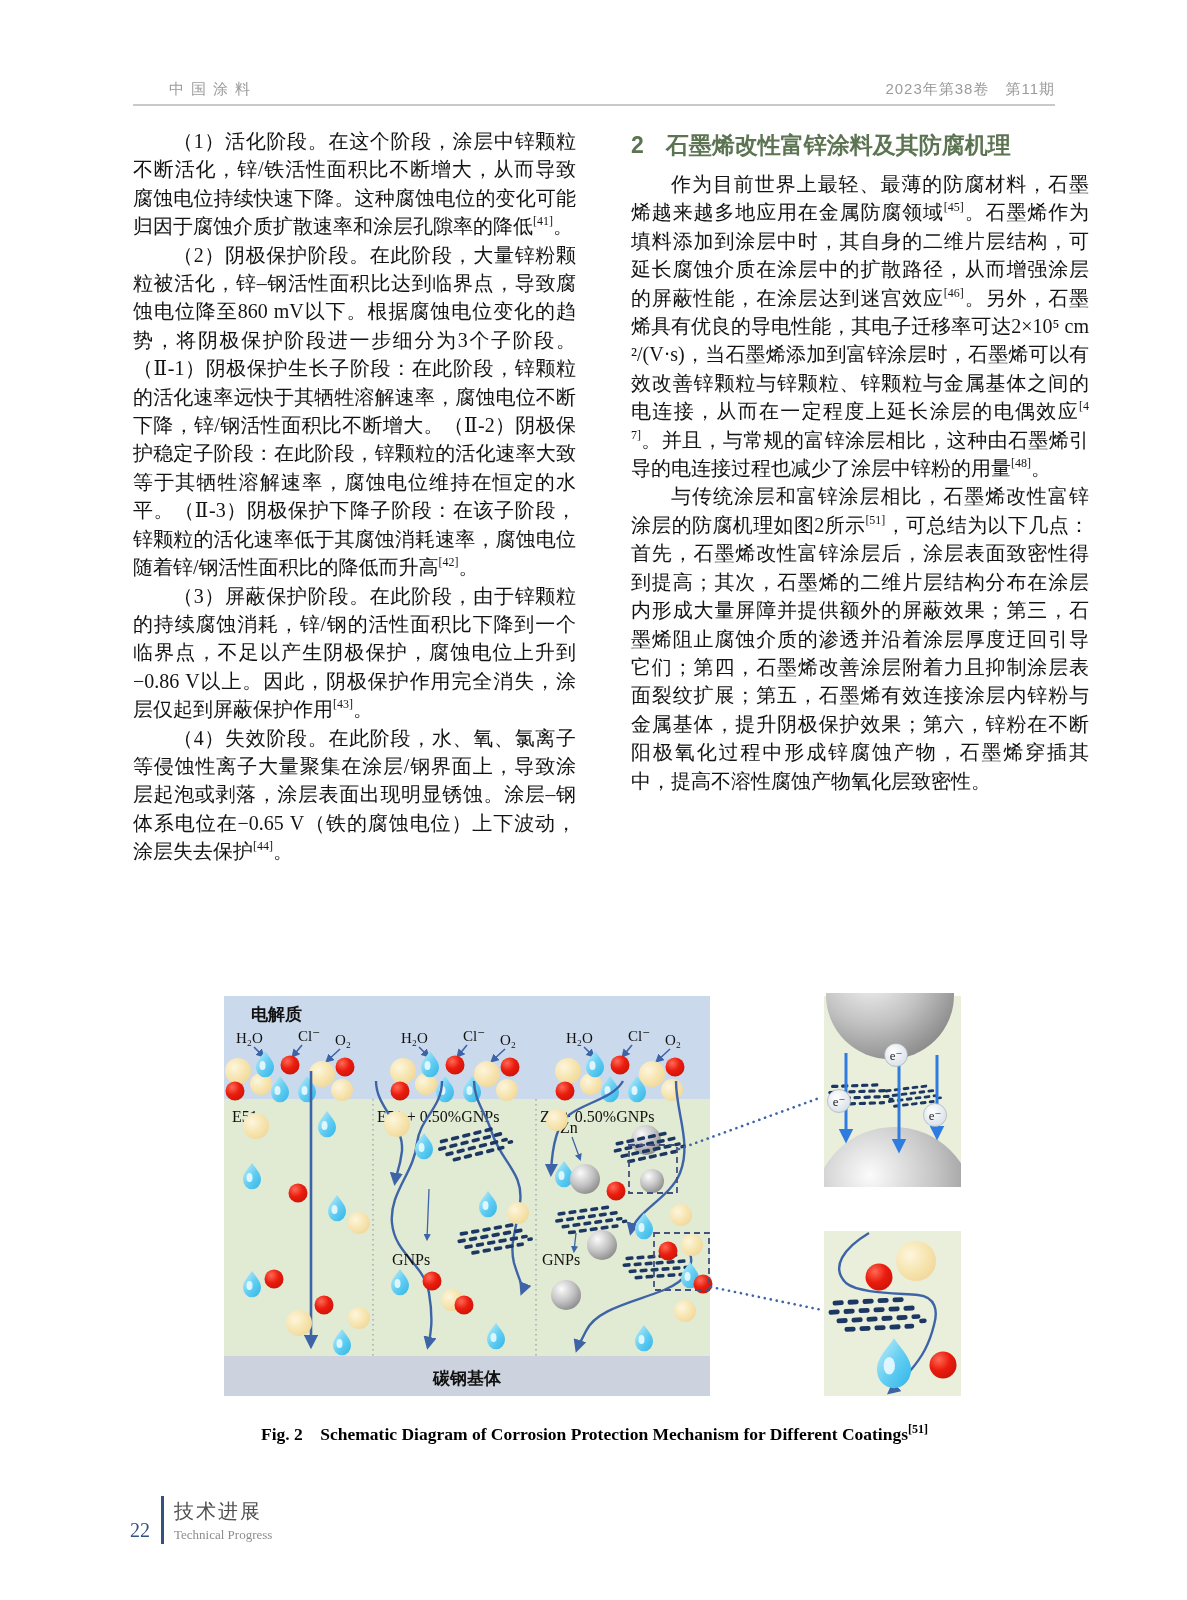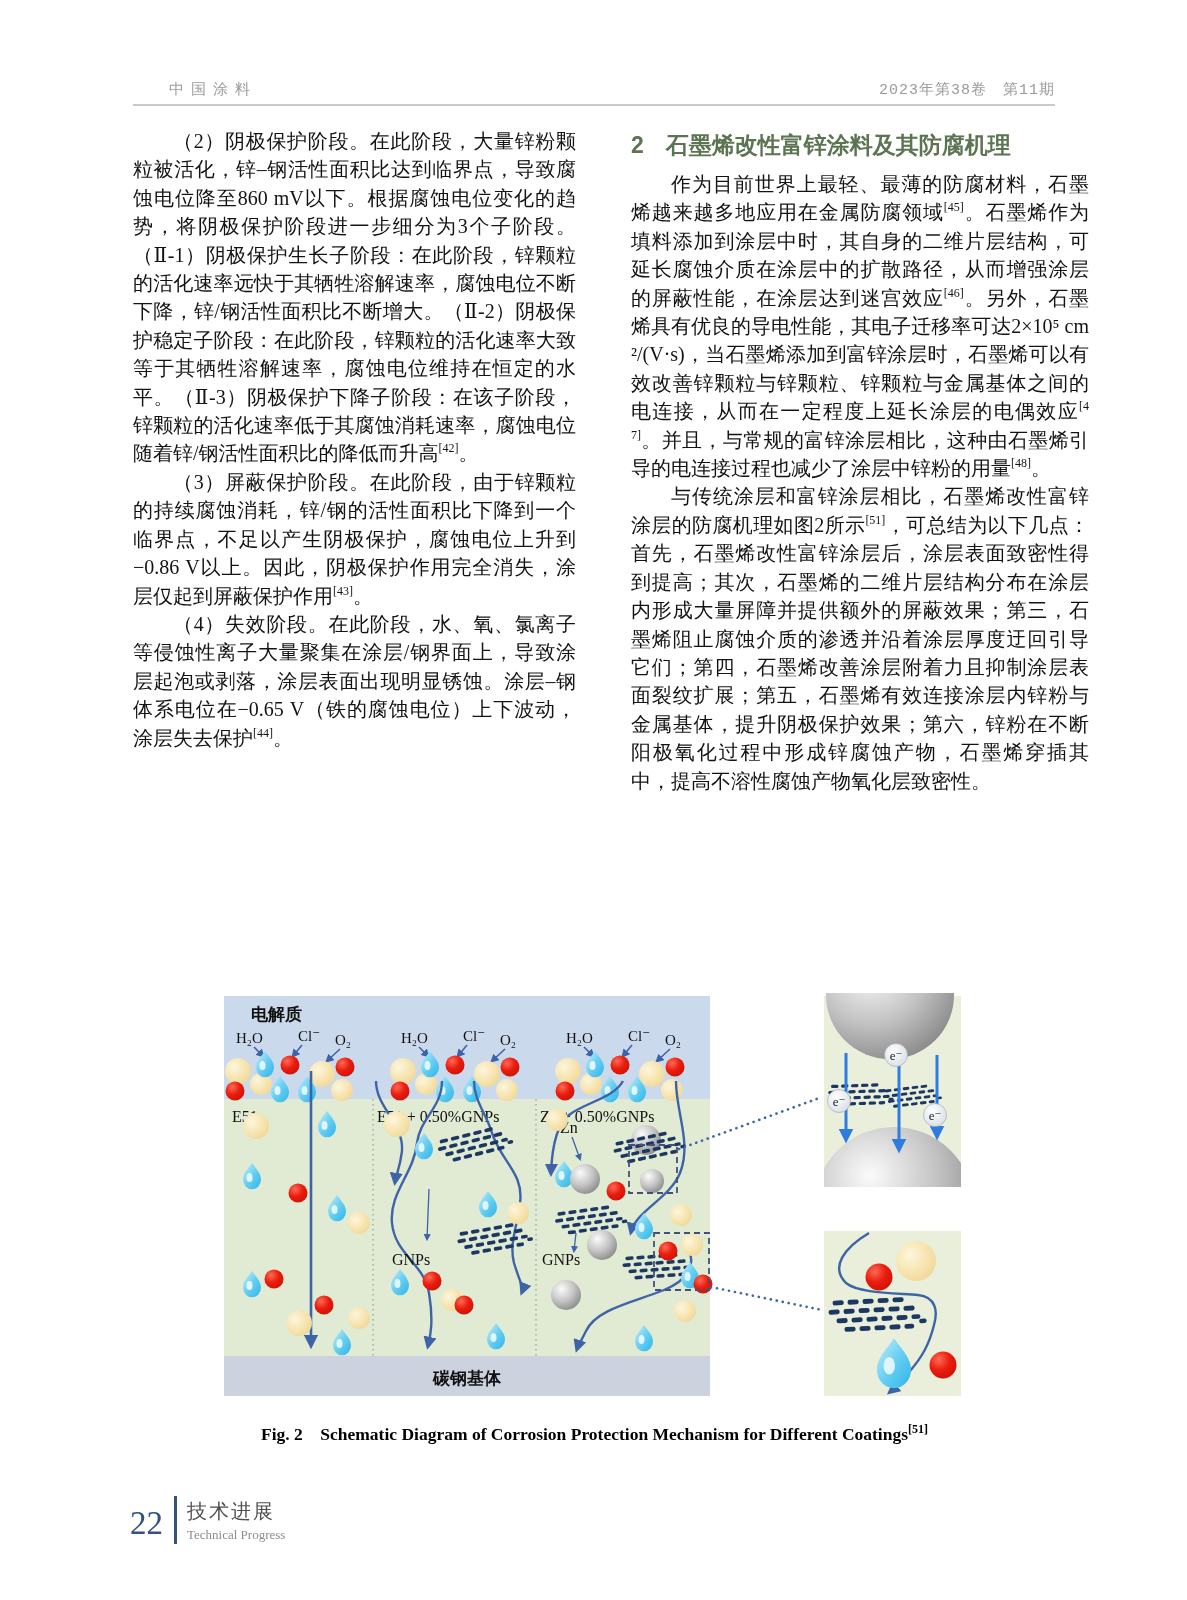--- a/index.html
+++ b/index.html
@@ -3,21 +3,21 @@
 <meta charset="utf-8">
 <style>
   html,body{margin:0;padding:0;}
   body{width:1187px;height:1600px;position:relative;background:#ffffff;
        font-family:"Liberation Serif","DejaVu Serif",serif;color:#111;}
   
   .page-header{position:absolute;left:133px;right:132px;top:74px;height:30px;
        border-bottom:2px solid #c9c9c9;color:#9b9b9b;font-size:15px;
        font-family:"Liberation Sans","DejaVu Sans",sans-serif;}
   .journal{position:absolute;left:0;top:6px;letter-spacing:7px;margin-left:36px;}
-  .issue{position:absolute;right:0;top:6px;letter-spacing:1px;font-family:Liberation Mono, monospace;}
+  .issue{position:absolute;right:0;top:6px;letter-spacing:1px;}
   
   .col{position:absolute;top:127px;font-size:20px;line-height:28.4px;
        text-align:justify;color:#131313;}
   .col-left{left:133px;width:443px;}
   .col-right{left:631px;width:458px;}
   .para{margin:0;text-indent:2em;word-break:break-all;}
   .para.noindent{text-indent:0;}
   sup{font-size:12px;line-height:0;}
   h2.section{margin:0 0 7px 0;font-family:"Liberation Sans","DejaVu Sans",sans-serif;
        font-size:23px;line-height:36px;color:#5c7452;font-weight:bold;text-indent:0;
@@ -29,35 +29,36 @@
   .figL{font-family:"Liberation Serif","DejaVu Serif",serif;font-size:16px;fill:#111;}
   .figB{font-family:"Liberation Sans","DejaVu Sans",sans-serif;font-weight:bold;
         font-size:17px;fill:#111;}
   .figE{font-family:"Liberation Serif","DejaVu Serif",serif;font-size:13px;fill:#222;}
   
   .caption{position:absolute;left:133px;width:923px;top:1416px;text-align:center;color:#000;}
   .cap-cn{font-family:"Liberation Sans","DejaVu Sans",sans-serif;font-weight:bold;font-size:17px;}
   .cap-en{font-family:"Liberation Serif","DejaVu Serif",serif;font-weight:bold;font-size:17.5px;margin-top:6px;}
   
   .page-footer{position:absolute;left:130px;top:1496px;display:flex;align-items:center;}
-  .pagenum{font-size:33px;color:#33527d;margin-right:11px;align-self:flex-end;margin-bottom:2px;}
+  .pagenum{font-size:20px;color:#33527d;margin-right:11px;align-self:flex-end;margin-bottom:2px;}
   .fbar{width:3px;height:48px;background:#33527d;margin-right:10px;}
   .fcn{display:block;font-family:"Liberation Sans","DejaVu Sans",sans-serif;font-weight:normal;
        font-size:20px;color:#4f4f4f;letter-spacing:2px;}
   .fen{display:block;font-size:13px;color:#8d8d8d;margin-top:2px;}
 </style>
 </head>
 <body>
 
 <div class="page-header">
   <span class="journal">中国涂料</span>
   <span class="issue">2023年第38卷　第11期</span>
 </div>
 
 <div class="col col-left">
+  <p class="para">（1）活化阶段。在这个阶段，涂层中锌颗粒不断活化，锌/铁活性面积比不断增大，从而导致腐蚀电位持续快速下降。这种腐蚀电位的变化可能归因于腐蚀介质扩散速率和涂层孔隙率的降低<sup>[41]</sup>。</p>
   <p class="para">（2）阴极保护阶段。在此阶段，大量锌粉颗粒被活化，锌–钢活性面积比达到临界点，导致腐蚀电位降至860 mV以下。根据腐蚀电位变化的趋势，将阴极保护阶段进一步细分为3个子阶段。（Ⅱ-1）阴极保护生长子阶段：在此阶段，锌颗粒的活化速率远快于其牺牲溶解速率，腐蚀电位不断下降，锌/钢活性面积比不断增大。（Ⅱ-2）阴极保护稳定子阶段：在此阶段，锌颗粒的活化速率大致等于其牺牲溶解速率，腐蚀电位维持在恒定的水平。（Ⅱ-3）阴极保护下降子阶段：在该子阶段，锌颗粒的活化速率低于其腐蚀消耗速率，腐蚀电位随着锌/钢活性面积比的降低而升高<sup>[42]</sup>。</p>
   <p class="para">（3）屏蔽保护阶段。在此阶段，由于锌颗粒的持续腐蚀消耗，锌/钢的活性面积比下降到一个临界点，不足以产生阴极保护，腐蚀电位上升到−0.86 V以上。因此，阴极保护作用完全消失，涂层仅起到屏蔽保护作用<sup>[43]</sup>。</p>
   <p class="para">（4）失效阶段。在此阶段，水、氧、氯离子等侵蚀性离子大量聚集在涂层/钢界面上，导致涂层起泡或剥落，涂层表面出现明显锈蚀。涂层–钢体系电位在−0.65 V（铁的腐蚀电位）上下波动，涂层失去保护<sup>[44]</sup>。</p>
 </div>
 
 <div class="col col-right">
   <h2 class="section"><span class="num">2</span><span>石墨烯改性富锌涂料及其防腐机理</span></h2>
   <p class="para">作为目前世界上最轻、最薄的防腐材料，石墨烯越来越多地应用在金属防腐领域<sup>[45]</sup>。石墨烯作为填料添加到涂层中时，其自身的二维片层结构，可延长腐蚀介质在涂层中的扩散路径，从而增强涂层的屏蔽性能，在涂层达到迷宫效应<sup>[46]</sup>。另外，石墨烯具有优良的导电性能，其电子迁移率可达2×10⁵ cm²/(V·s)，当石墨烯添加到富锌涂层时，石墨烯可以有效改善锌颗粒与锌颗粒、锌颗粒与金属基体之间的电连接，从而在一定程度上延长涂层的电偶效应<sup>[47]</sup>。并且，与常规的富锌涂层相比，这种由石墨烯引导的电连接过程也减少了涂层中锌粉的用量<sup>[48]</sup>。</p>
   <p class="para">与传统涂层和富锌涂层相比，石墨烯改性富锌涂层的防腐机理如图2所示<sup>[51]</sup>，可总结为以下几点：首先，石墨烯改性富锌涂层后，涂层表面致密性得到提高；其次，石墨烯的二维片层结构分布在涂层内形成大量屏障并提供额外的屏蔽效果；第三，石墨烯阻止腐蚀介质的渗透并沿着涂层厚度迂回引导它们；第四，石墨烯改善涂层附着力且抑制涂层表面裂纹扩展；第五，石墨烯有效连接涂层内锌粉与金属基体，提升阴极保护效果；第六，锌粉在不断阳极氧化过程中形成锌腐蚀产物，石墨烯穿插其中，提高不溶性腐蚀产物氧化层致密性。</p>
 </div>

